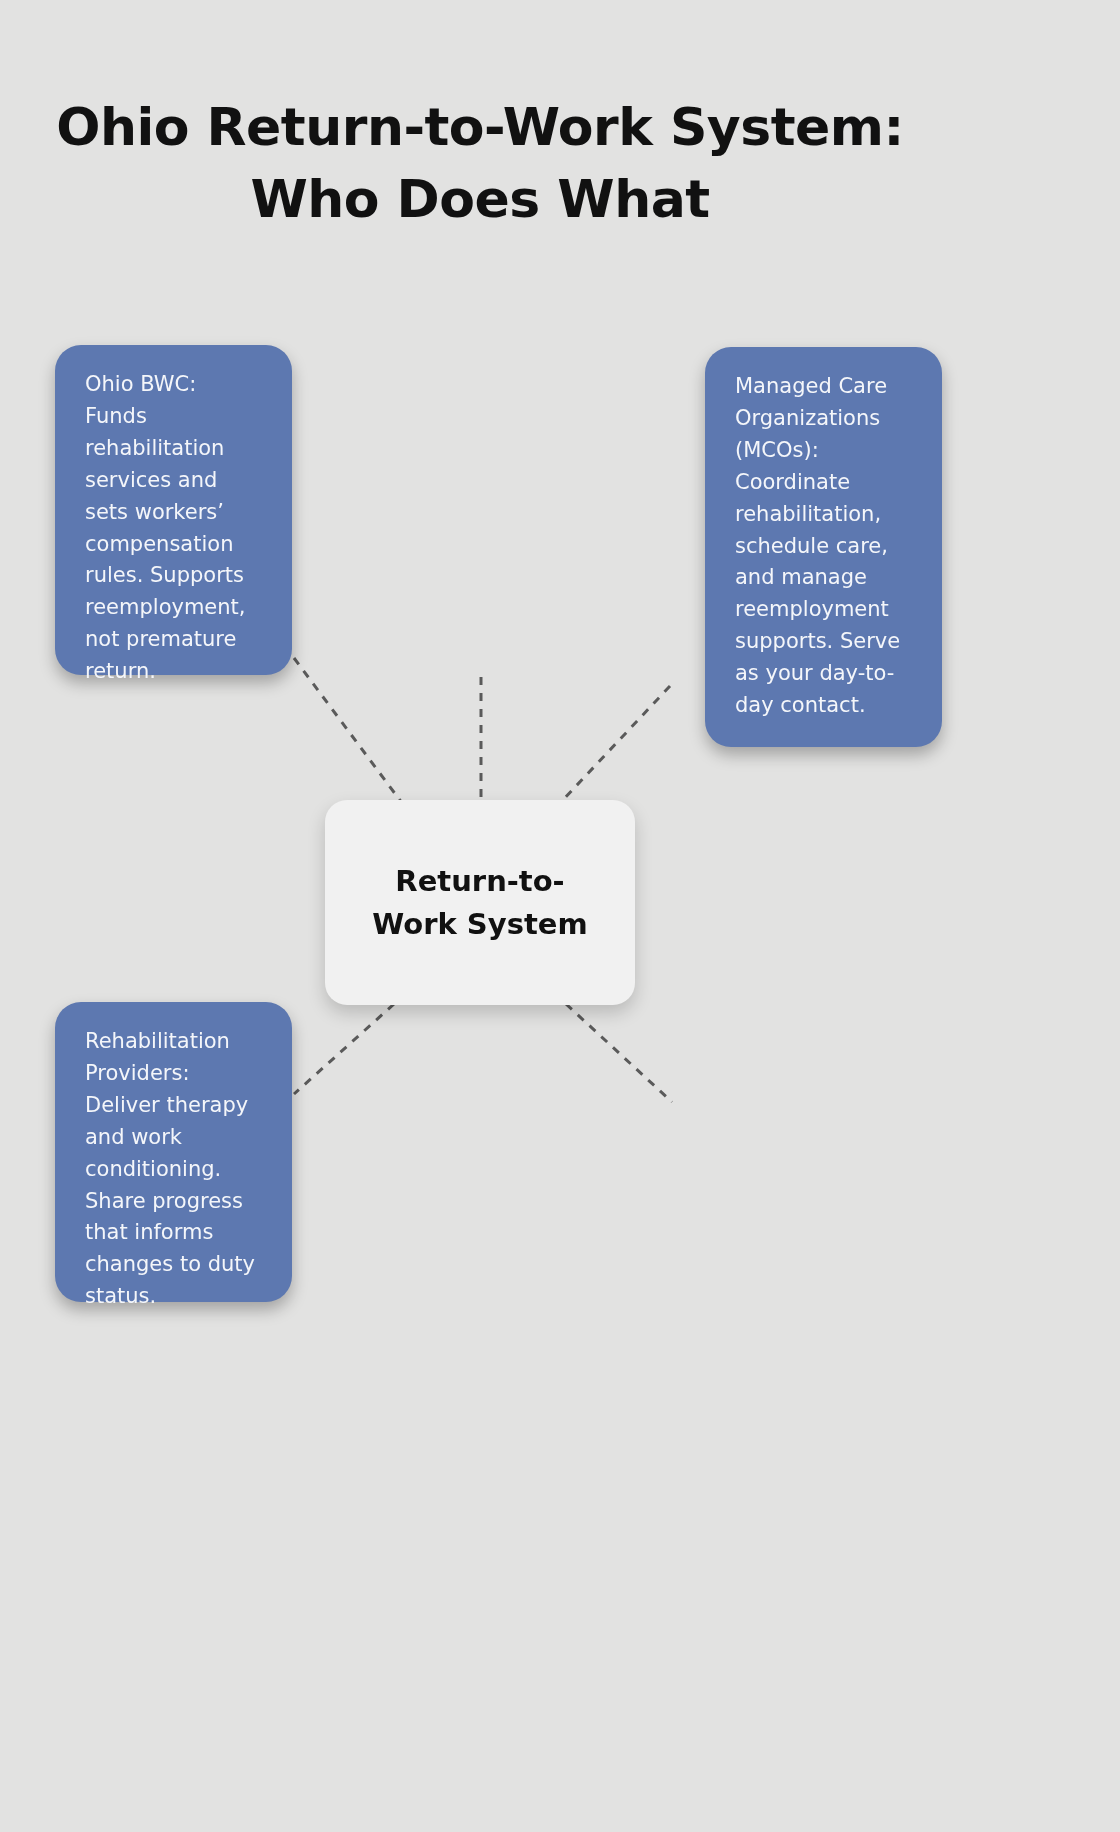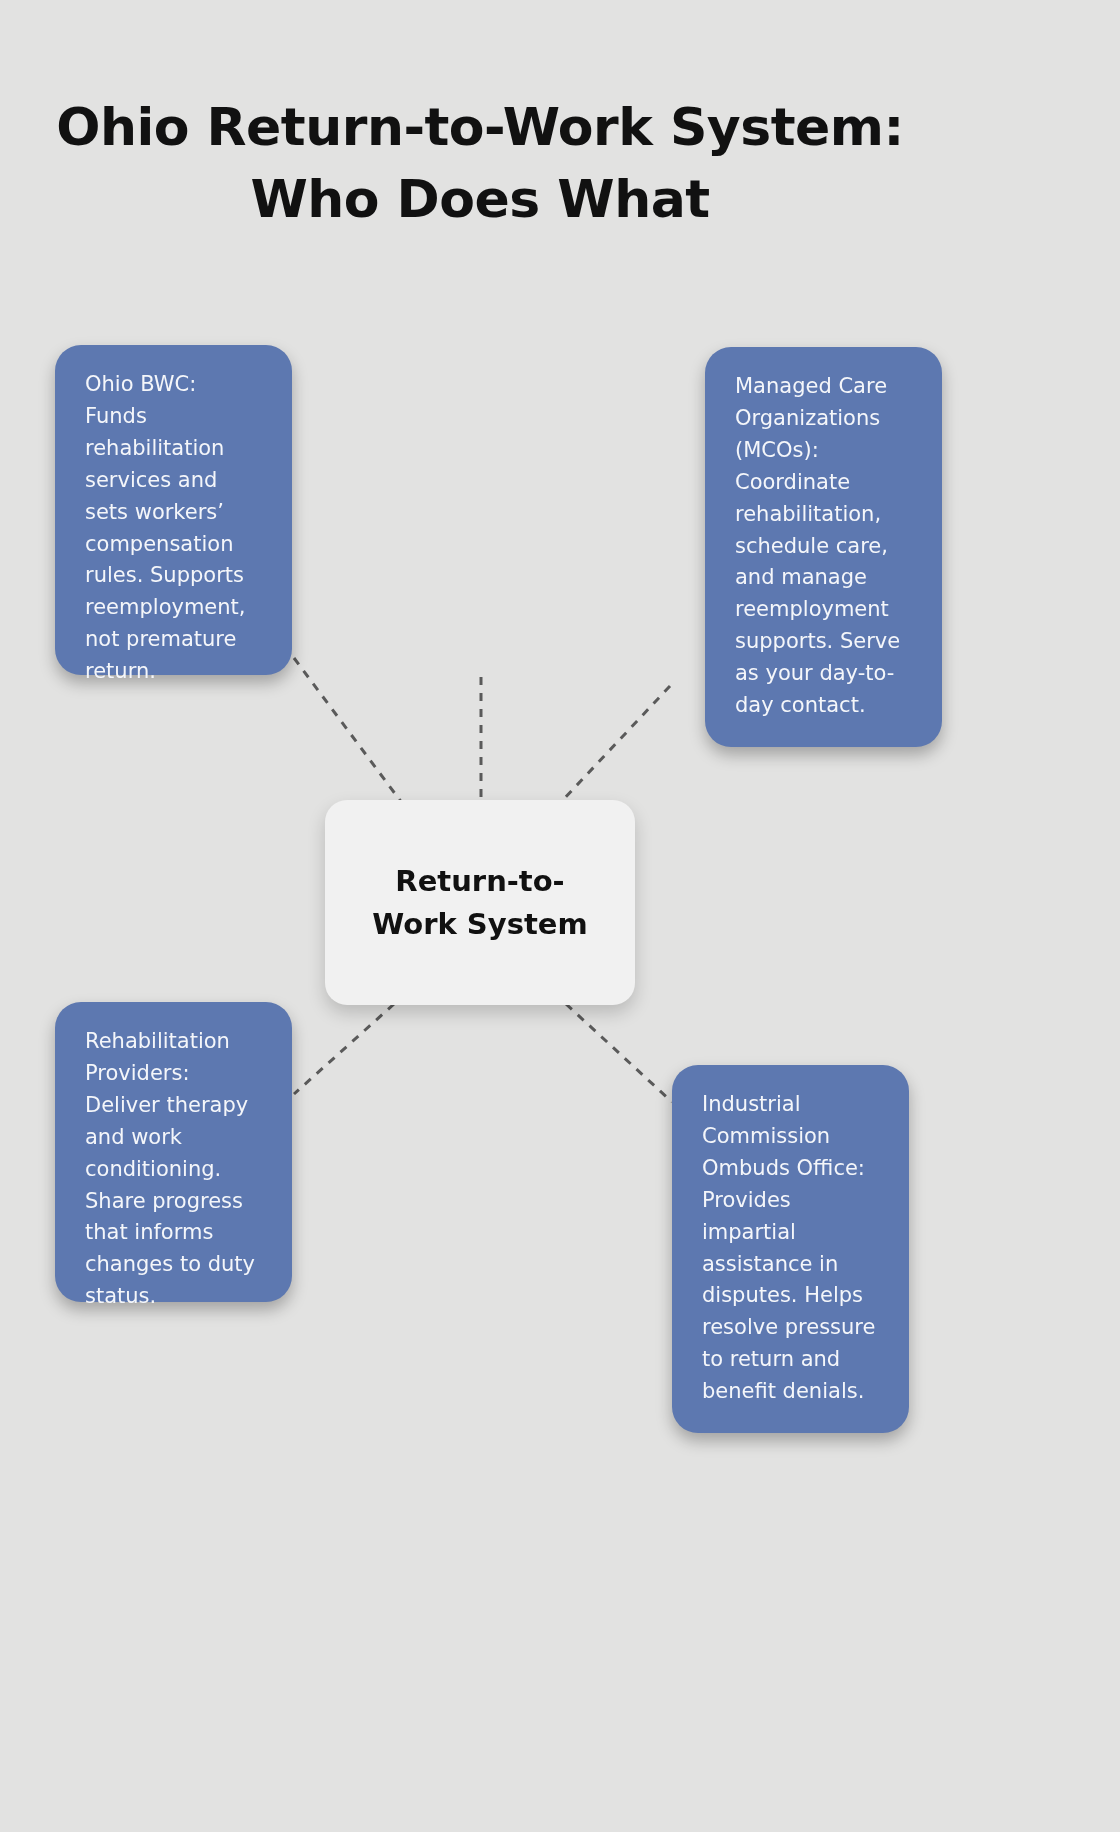--- a/index.html
+++ b/index.html
@@ -100,17 +100,14 @@
   </div>
 
   <div class="center-node">
     <span>Return-to-Work System</span>
   </div>
 
   <div class="node node-4">
     <span>Rehabilitation Providers: Deliver therapy and work conditioning. Share progress that informs changes to duty status.</span>
   </div>
 
-  <div class="node node-5">
-    <span>Industrial Commission Ombuds Office: Provides impartial assistance in disputes. Helps resolve pressure to return and benefit denials.</span>
-  </div>
 
 </div>
 
 </body></html>

